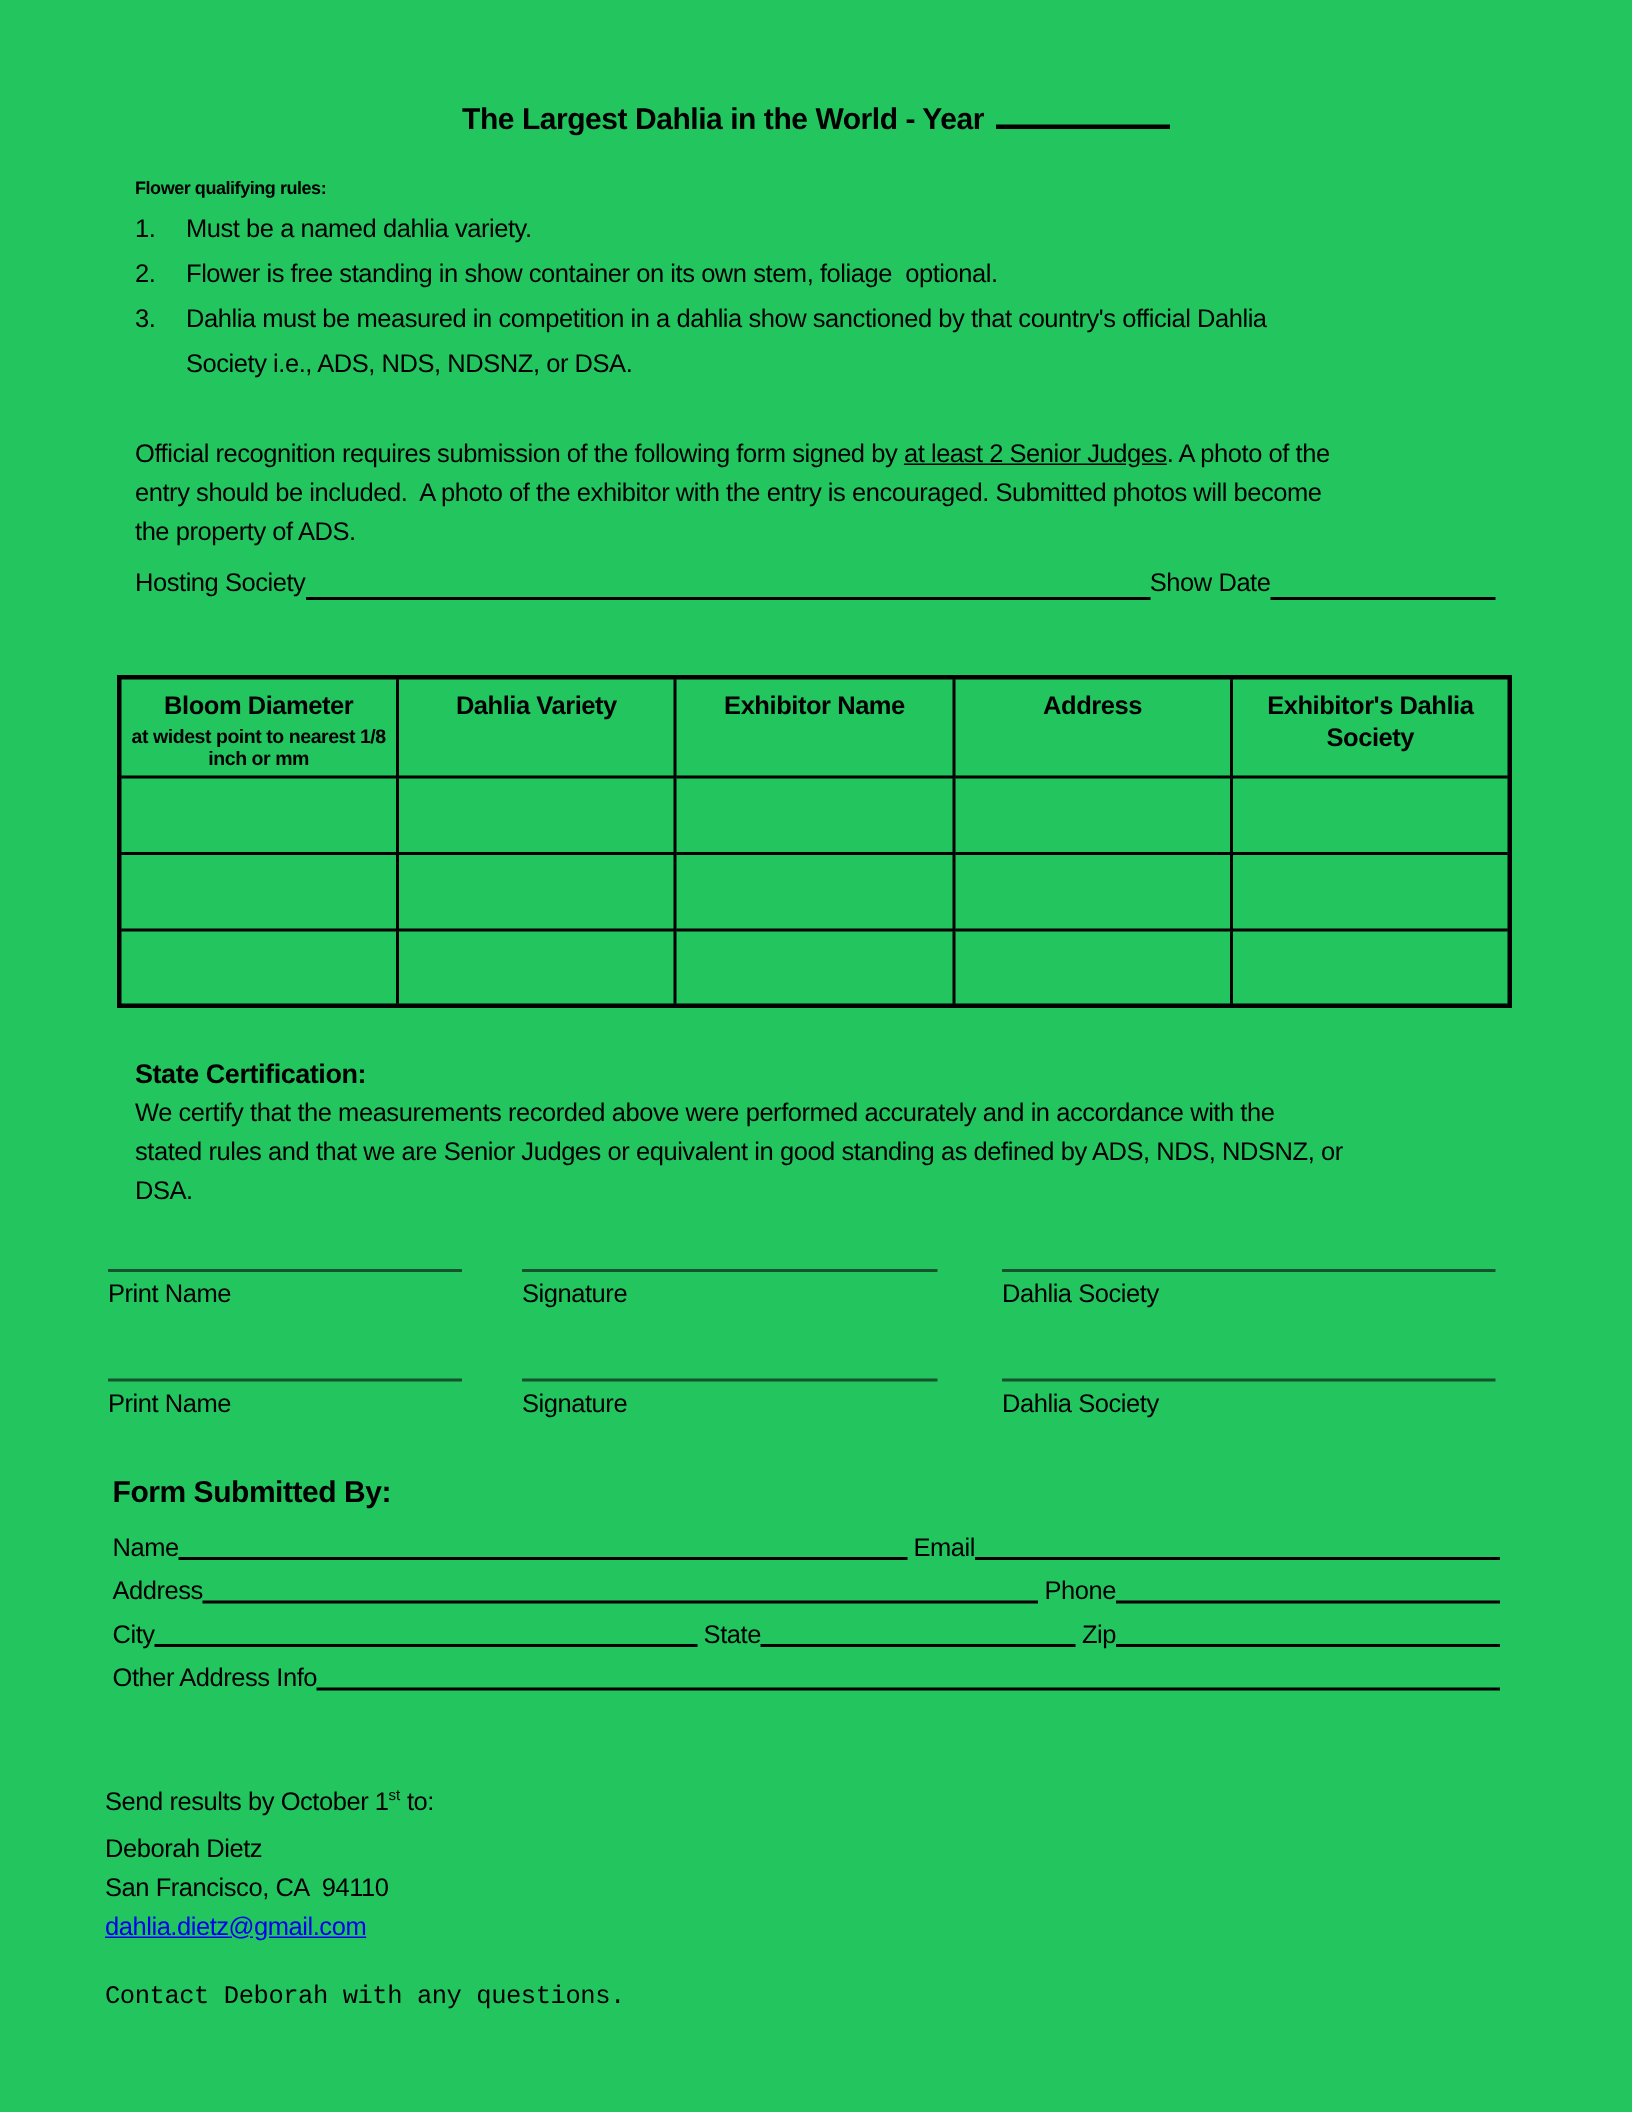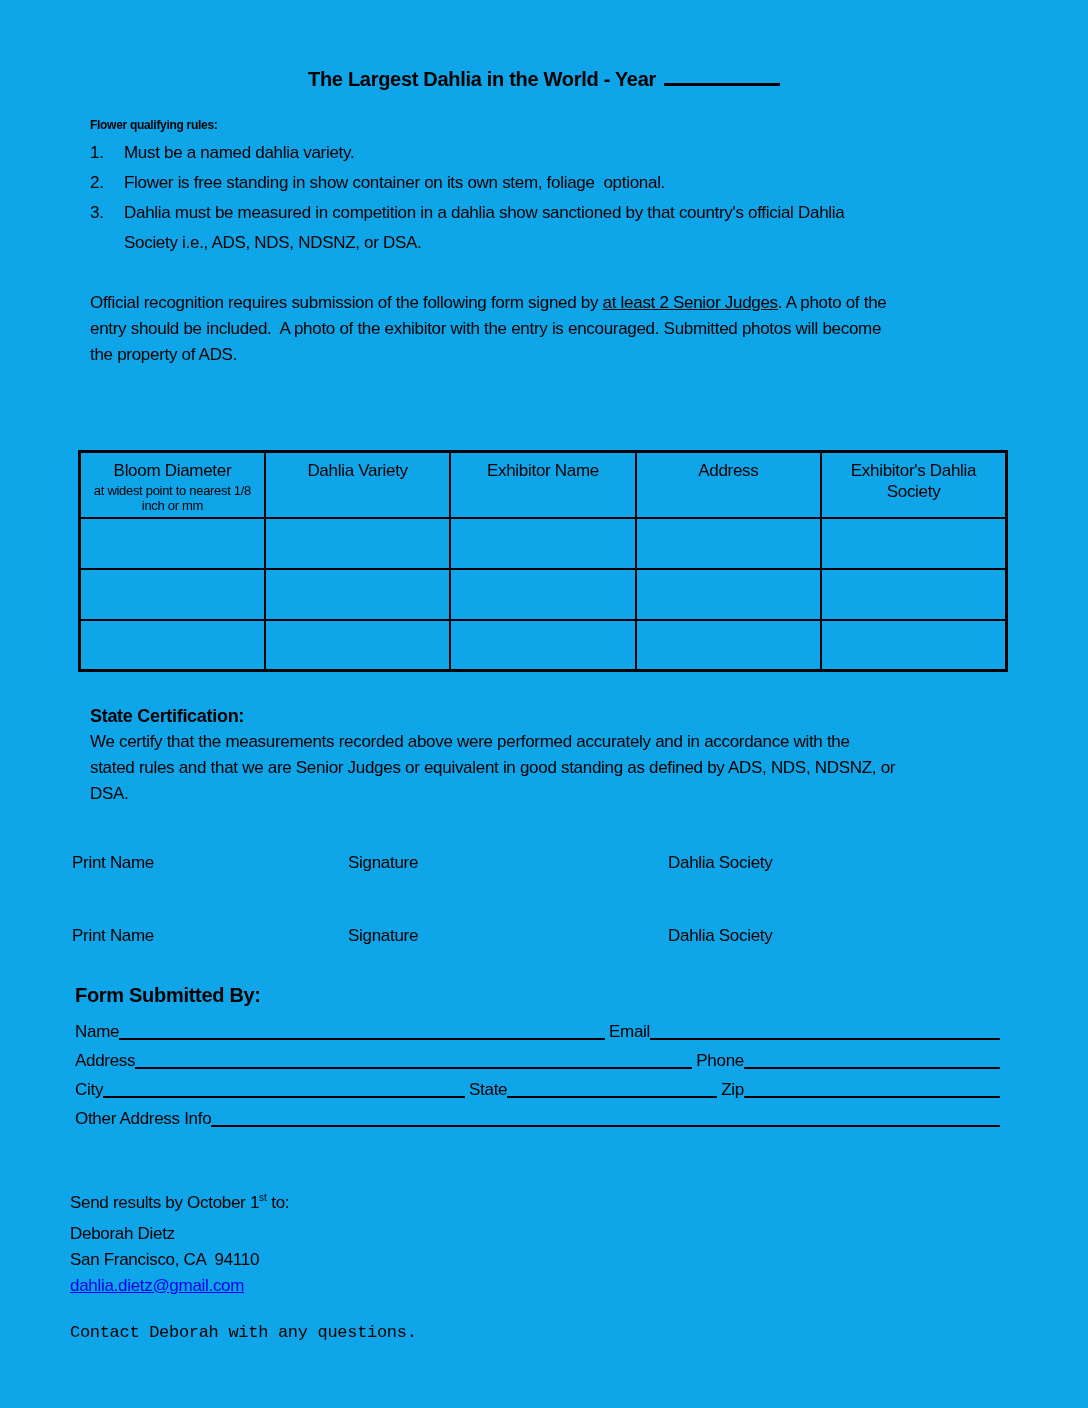--- a/index.html
+++ b/index.html
@@ -1,21 +1,21 @@
 <!DOCTYPE html>
 <html><head>
 <meta charset="utf-8">
 <style>
   * { margin:0; padding:0; box-sizing:border-box; }
   html,body { background:#e8e8e8; }
   .page {
     position:relative;
     width:1088px; height:1408px;
     margin:0 auto;
-    background:#0ea5e9;
+    background:#22c55e;
     color:#000000;
     font-family:"Liberation Sans", sans-serif;
     font-size:17px;
     letter-spacing:-0.3px;
     overflow:hidden;
   }
   .prewrap { white-space:pre-wrap; }
 
   
   .title {
@@ -42,36 +42,36 @@
   .hosting { position:absolute; left:90px; top:378px; width:907px; display:flex; align-items:flex-end; line-height:22px; }
   .hosting .lbl { flex:none; }
   .hosting .fill { flex:1; border-bottom:2px solid #000; height:18px; }
   .hosting .date-line { flex:none; width:150px; border-bottom:2px solid #000; height:18px; }
 
   
   .mtable { position:absolute; left:78px; top:450px; width:930px; border-collapse:collapse; table-layout:fixed; }
   .mtable, .mtable th, .mtable td { border:2px solid #000; }
   .mtable { border-width:3px; }
   .mtable th {
-    font-weight:normal; font-size:17px; text-align:center; vertical-align:top;
+    font-weight:bold; font-size:17px; text-align:center; vertical-align:top;
     padding:7px 6px 2px 6px; height:66px; line-height:21px;
   }
   .mtable th .sub { display:block; font-size:13px; line-height:15px; margin-top:2px; }
   .mtable td { height:51px; }
 
   
   .judges { position:absolute; left:90px; top:703px; width:960px; }
   .judges-heading { font-weight:bold; font-size:18px; line-height:26px; }
   .judges-body { line-height:26px; white-space:pre-wrap; }
 
   
   .sig-row { position:absolute; left:72px; width:925px; display:flex; }
   .sig-row.r1 { top:846px; }
   .sig-row.r2 { top:919px; }
-  .sig-col { border-top:2px solid #0ea5e9; padding-top:5px; }
+  .sig-col { border-top:2px solid #14532d; padding-top:5px; }
   .sig-c1 { width:236px; } .sig-c2 { width:277px; } .sig-c3 { width:329px; }
   .sig-gap1 { width:40px; } .sig-gap2 { width:43px; }
 
   
   .submitted { position:absolute; left:75px; top:984px; width:925px; }
   .submitted-heading { font-weight:bold; font-size:20px; margin-bottom:15px; }
   .field-row { display:flex; align-items:flex-start; height:29px; }
   .field-row .lbl { flex:none; padding-bottom:0; }
   .fline { border-bottom:2px solid #000; height:18px; }
   .fline.grow { flex:1; }
@@ -110,20 +110,26 @@
       <span class="rule-num">3.</span>
       <span class="rule-text">Dahlia must be measured in competition in a dahlia show sanctioned by that country's official Dahlia
 Society i.e., ADS, NDS, NDSNZ, or DSA.</span>
     </div>
   </div>
 
   <div class="recognition prewrap"><span>Official recognition requires submission of the following form signed by </span><span class="u">at least 2 Senior Judges</span><span>. A photo of the
 entry should be included.  A photo of the exhibitor with the entry is encouraged. Submitted photos will become
 the property of ADS.</span></div>
 
+  <div class="hosting">
+    <span class="lbl">Hosting Society</span>
+    <span class="fill"></span>
+    <span class="lbl">Show Date</span>
+    <span class="date-line"></span>
+  </div>
 
   <table class="mtable">
     <thead>
       <tr>
         <th>
           <span>Bloom Diameter</span>
           <span class="sub">at widest point to nearest 1/8 inch or mm</span>
         </th>
         <th>
           <span>Dahlia Variety</span>

